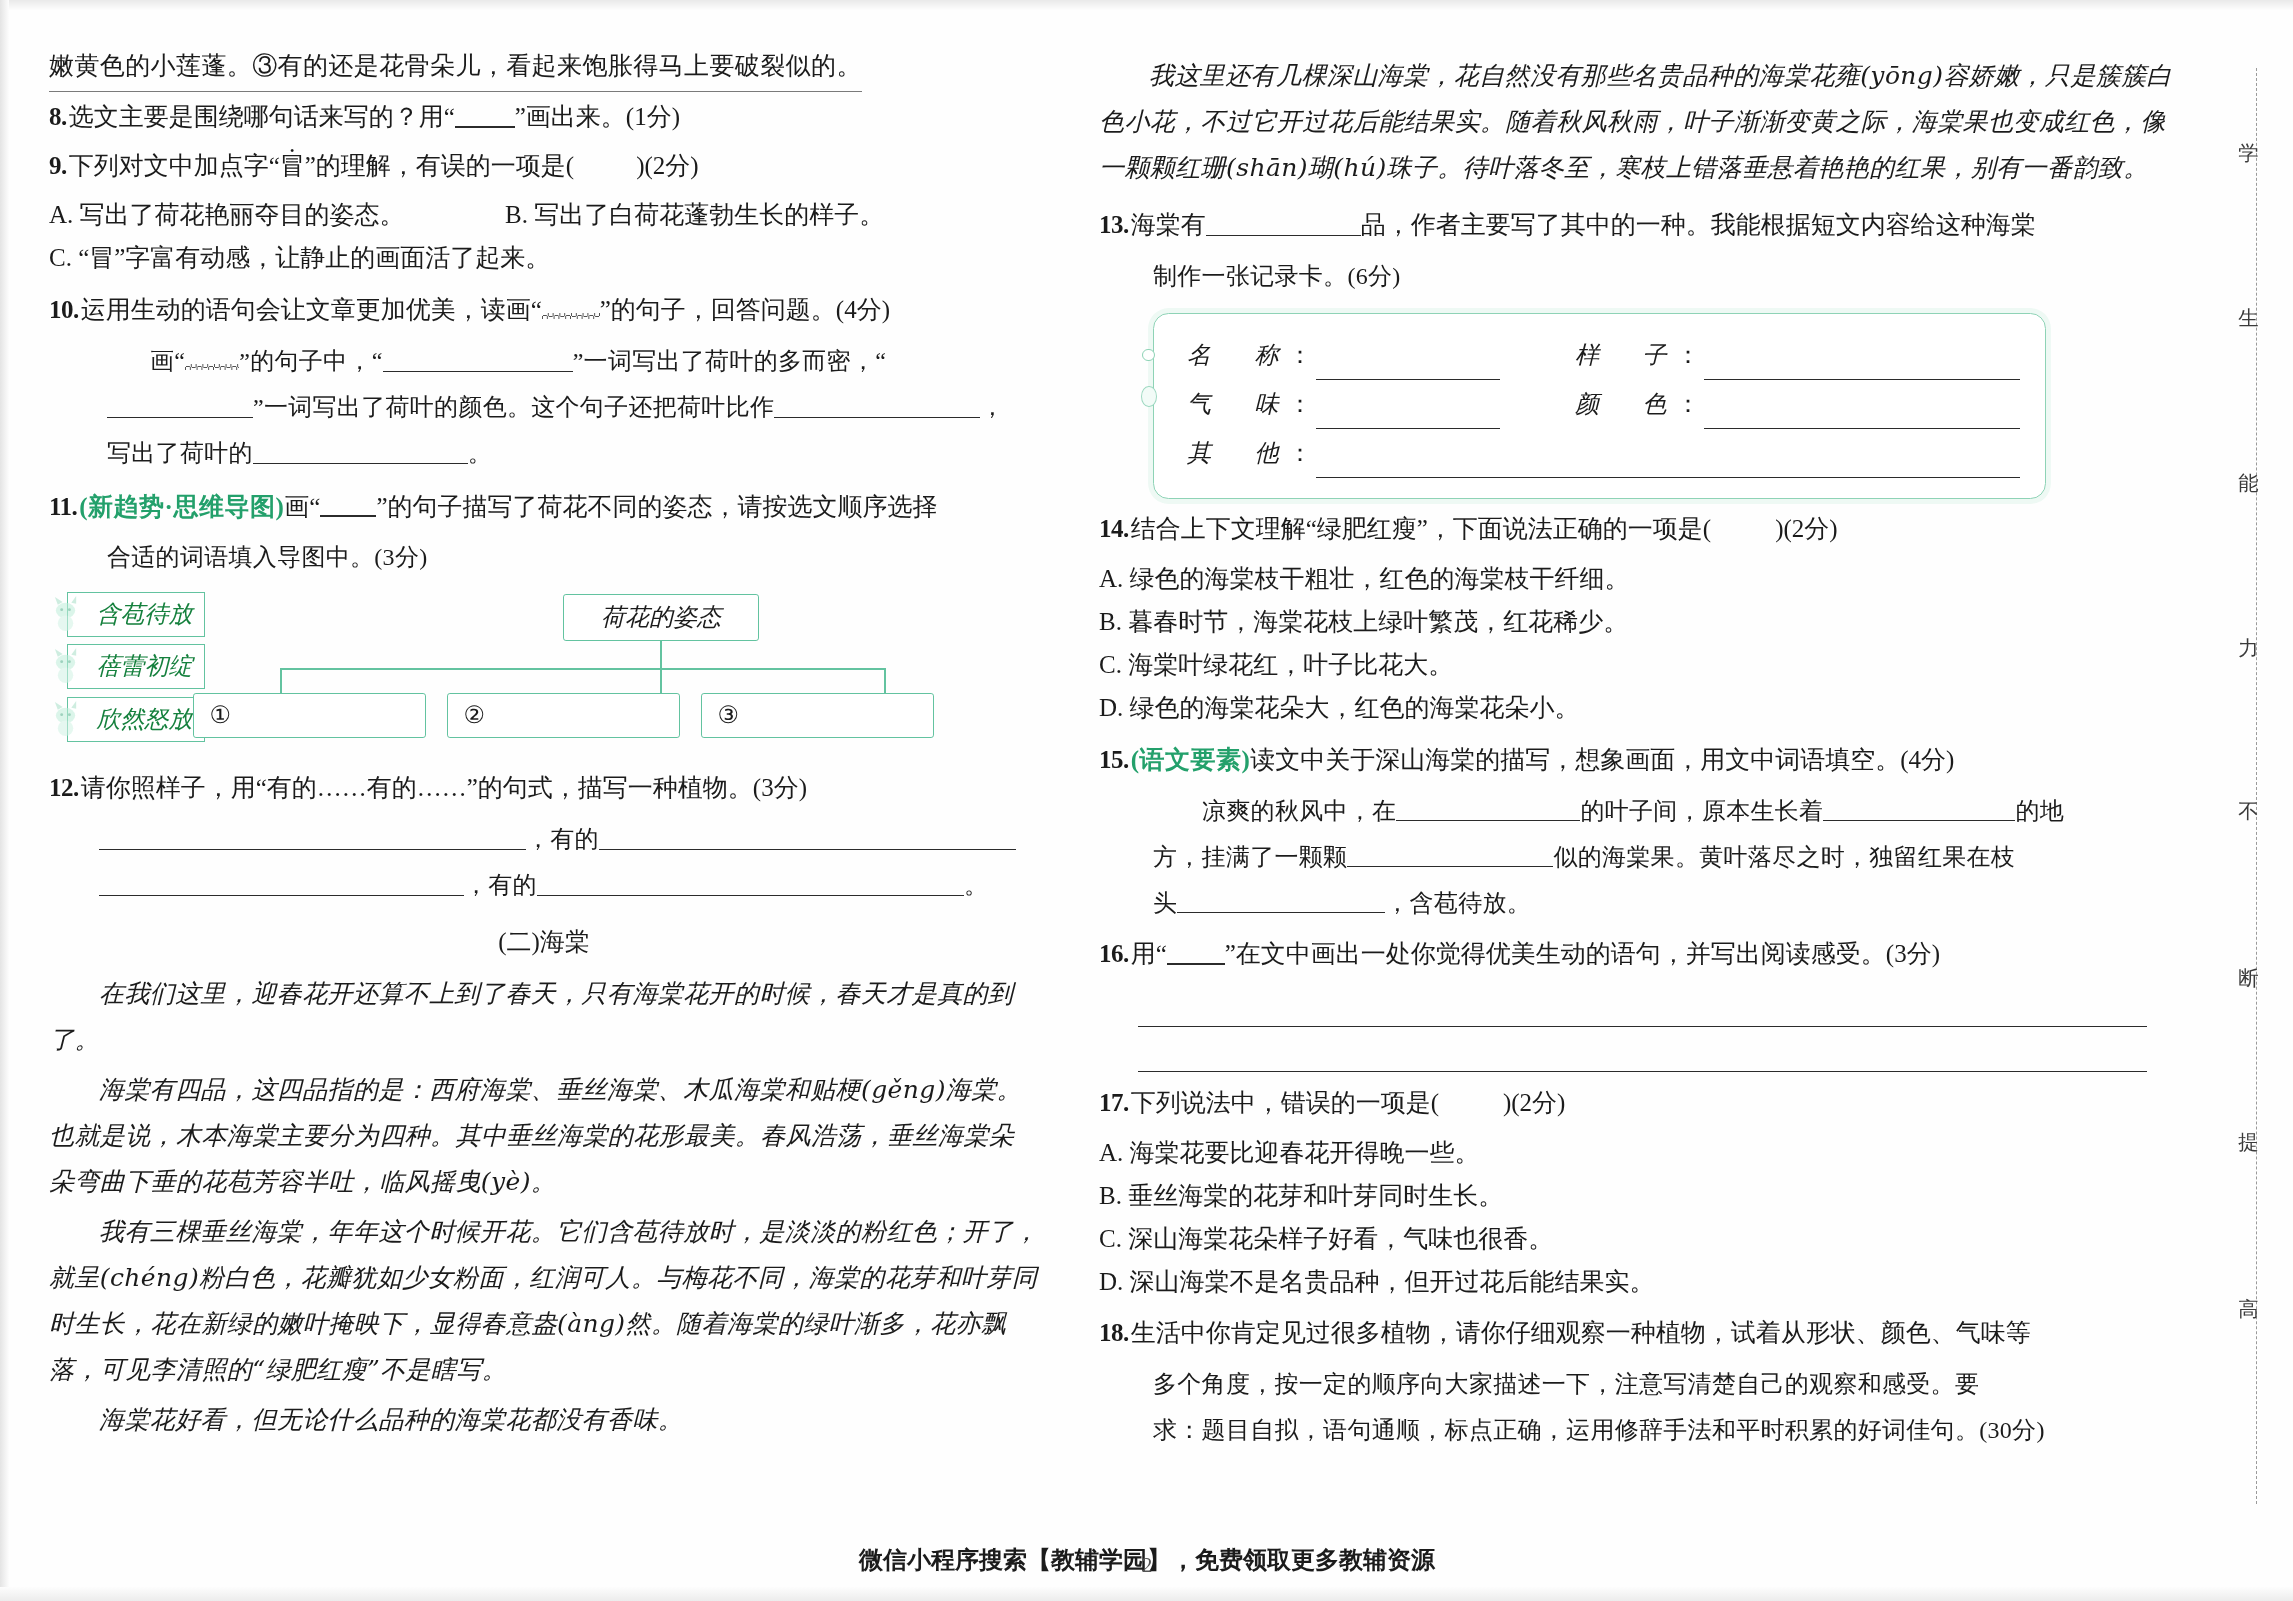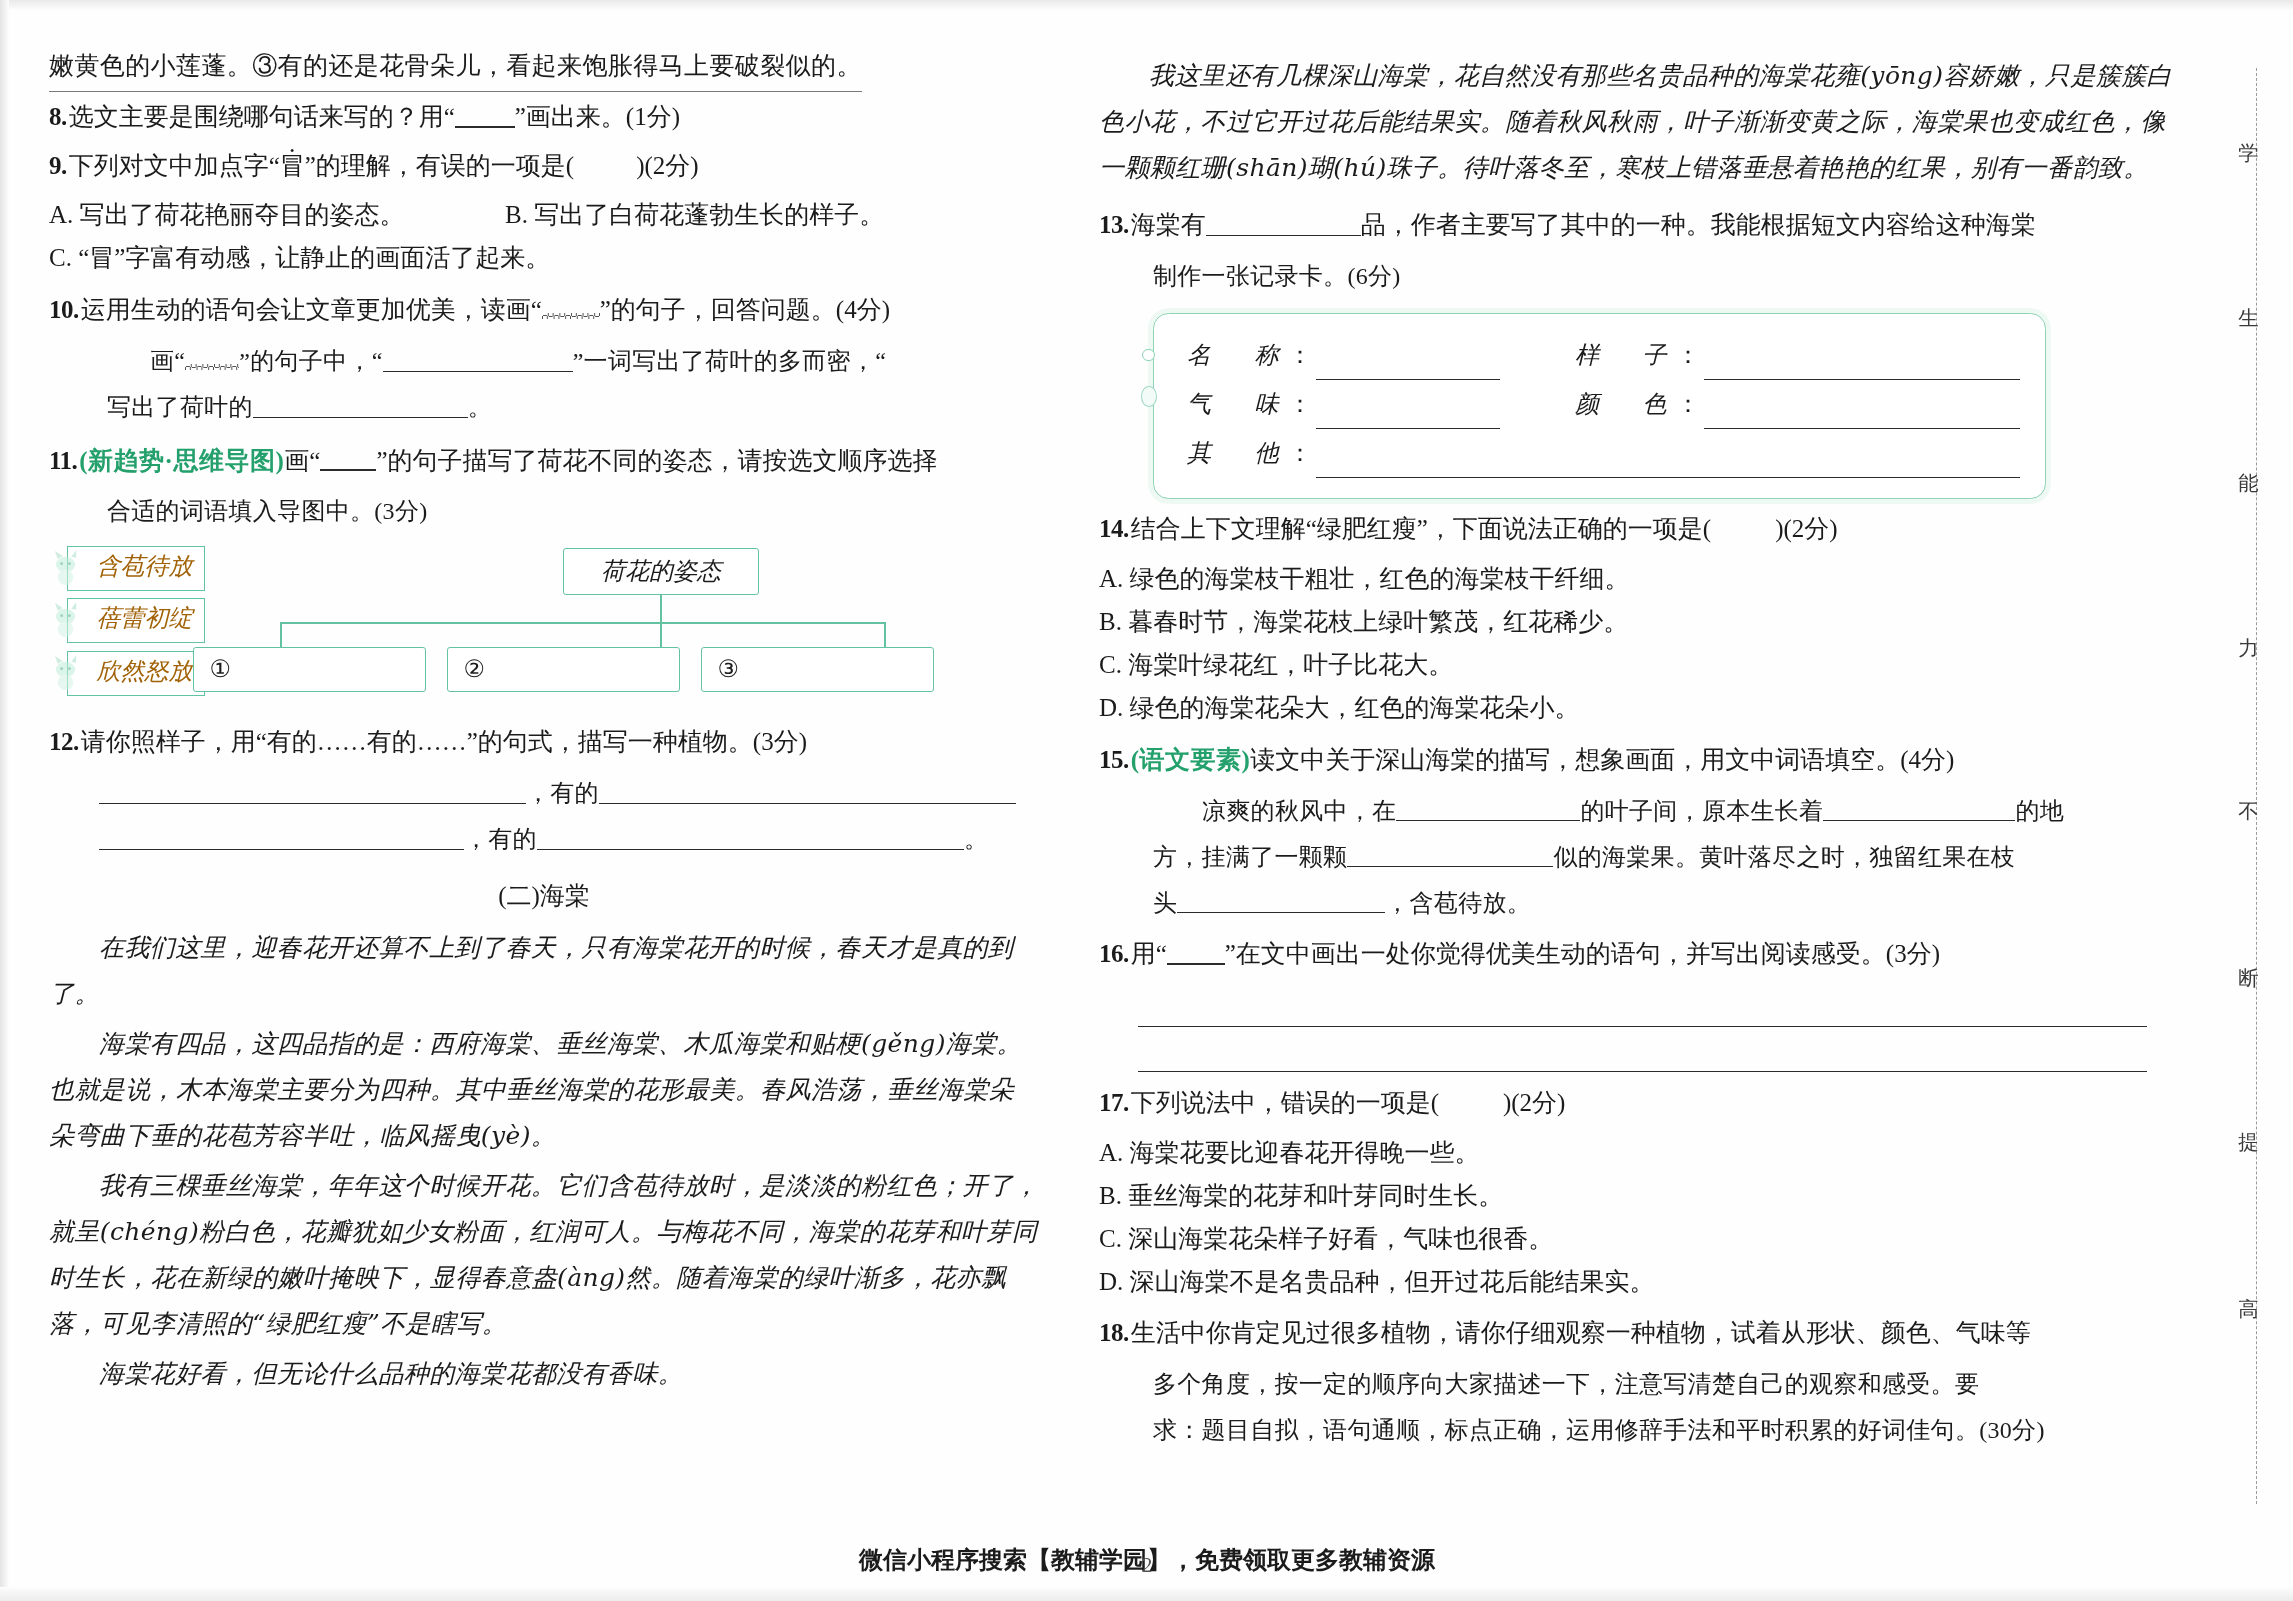--- a/index.html
+++ b/index.html
@@ -140,23 +140,23 @@
     margin-top: 11.6px;
     margin-bottom: 1.9px;
   }
   .word-chip {
     position: absolute;
     border: 1.7px solid #63c3a0;
     background: #ffffff;
     padding: 1.9px 11.6px 3.9px 29px;
     font-size: 24px;
     line-height: 37px;
-    font-family: Liberation Mono, monospace;
+    font-family: Liberation Sans, sans-serif;
     font-style: italic;
-    color: #a16207;
+    color: #15803d;
     white-space: nowrap;
   }
   .chip-deco {
     position: absolute;
     left: -15.5px; top: 1.9px;
     width: 29px; height: 37px;
     opacity: 0.55;
   }
   .mm-box {
     position: absolute;
@@ -323,20 +323,23 @@
       <div class="opt">C. “冒”字富有动感，让静止的画面活了起来。</div>
 
       <div class="q" style="margin-top:9.7px">
         <span class="qnum">10.</span>
         <span class="qbody">
           <span>运用生动的语句会让文章更加优美，读画“</span><span class="u-wavy" style="width:58px"></span><span>”的句子，回答问题。(4分)</span>
         </span>
       </div>
       <div class="body-text" style="margin-left:101px">
         <span>画“</span><span class="u-wavy" style="width:54px"></span><span>”的句子中，“</span><span class="u-solid" style="width:190px;height:29px"></span><span>”一词写出了荷叶的多而密，“</span>
+      </div>
+      <div class="body-text" style="margin-left:58px">
+        <span class="u-solid" style="width:146px;height:29px"></span><span>”一词写出了荷叶的颜色。这个句子还把荷叶比作</span><span class="u-solid" style="width:206px;height:29px"></span><span>，</span>
       </div>
       <div class="body-text" style="margin-left:58px">
         <span>写出了荷叶的</span><span class="u-solid" style="width:215px;height:29px"></span><span>。</span>
       </div>
 
       <div class="q" style="margin-top:9.7px">
         <span class="qnum">11.</span>
         <span class="qbody">
           <span class="tag-green">(新趋势·思维导图)</span><span>画“</span><span class="u-dbl" style="width:56px"></span><span>”的句子描写了荷花不同的姿态，请按选文顺序选择</span>
         </span>

